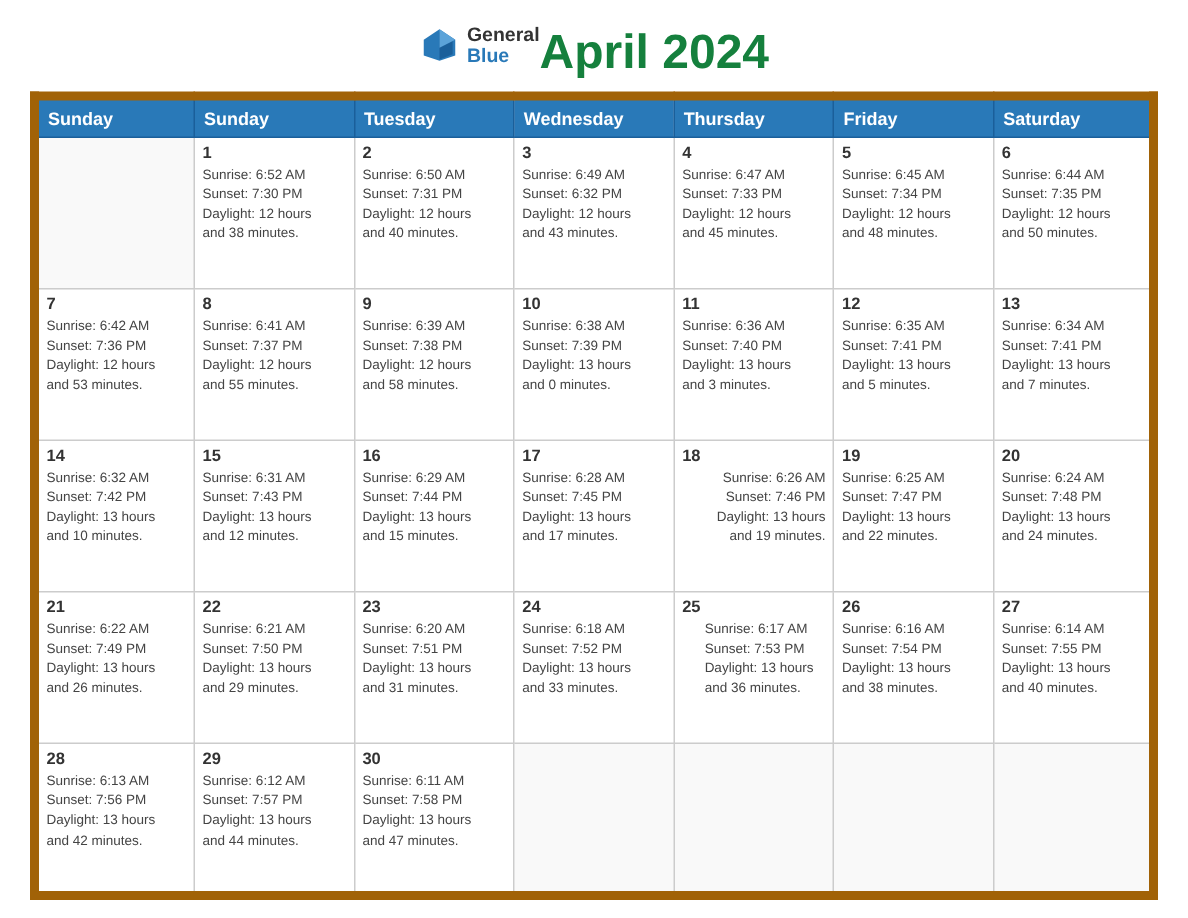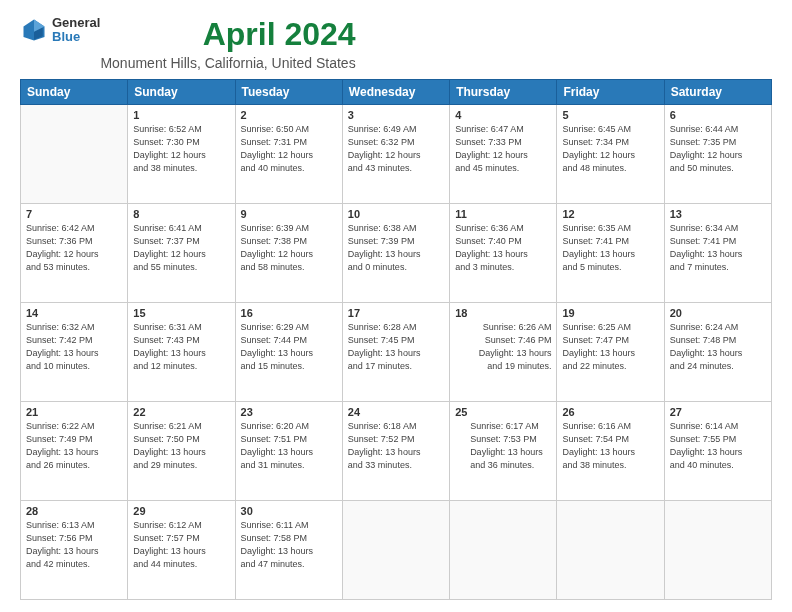--- a/index.html
+++ b/index.html
@@ -12,21 +12,21 @@
     }
     .page {
       width: 792px;
       height: 612px;
       padding: 16px 20px 12px 20px;
       display: flex;
       flex-direction: column;
     }
     .header {
       display: flex;
-      justify-content: flex-start;
+      justify-content: center;
       align-items: flex-start;
       margin-bottom: 8px;
     }
     .logo {
       display: flex;
       align-items: center;
       gap: 4px;
     }
     .logo-text {
       display: flex;
@@ -55,21 +55,21 @@
       font-weight: bold;
       color: #15803d;
     }
     .subtitle {
       font-size: 14px;
       color: #555;
       margin-top: 2px;
     }
     .calendar {
       flex: 1;
-      border: 1px solid #a16207;
+      border: 6px solid #a16207;
       border-collapse: collapse;
       width: 100%;
       table-layout: fixed;
     }
     .calendar th {
       background: #2979b8;
       color: #fff;
       font-size: 12px;
       font-weight: bold;
       padding: 5px 6px;
@@ -111,21 +111,20 @@
         <polygon points="16,6 26,13 26,23 16,27" fill="#1a5f9a"></polygon>
         <polygon points="16,4 28,12 16,18" fill="#5ba3d9"></polygon>
       </svg>
       <div class="logo-text">
         <span class="logo-general">General</span>
         <span class="logo-blue">Blue</span>
       </div>
     </div>
     <div class="title-block">
       <div class="main-title">April 2024</div>
-      <div class="subtitle">Monument Hills, California, United States</div>
     </div>
   </div>
 
   <table class="calendar">
     <thead>
       <tr>
         <th>Sunday</th>
         <th>Sunday</th>
         <th>Tuesday</th>
         <th>Wednesday</th>

